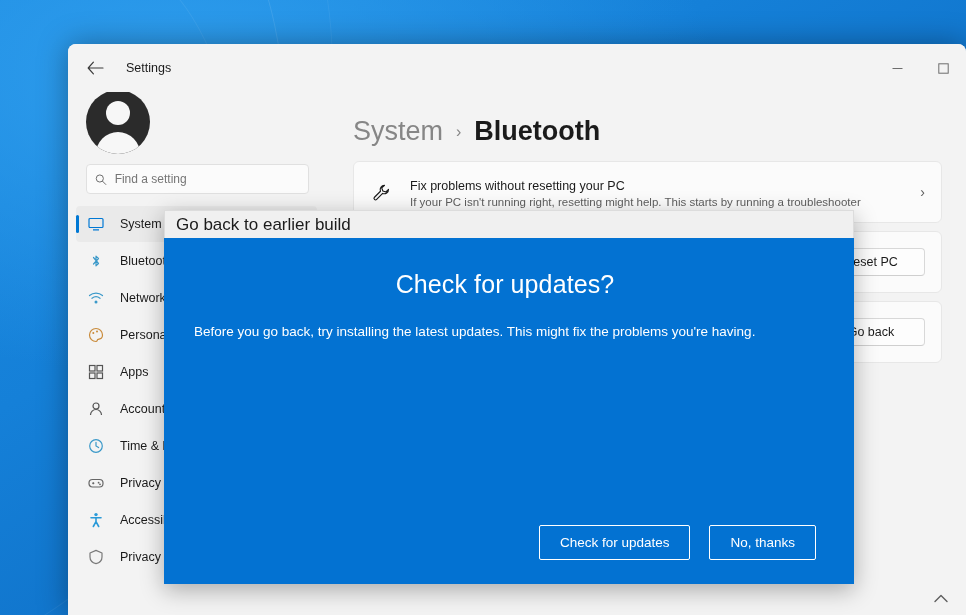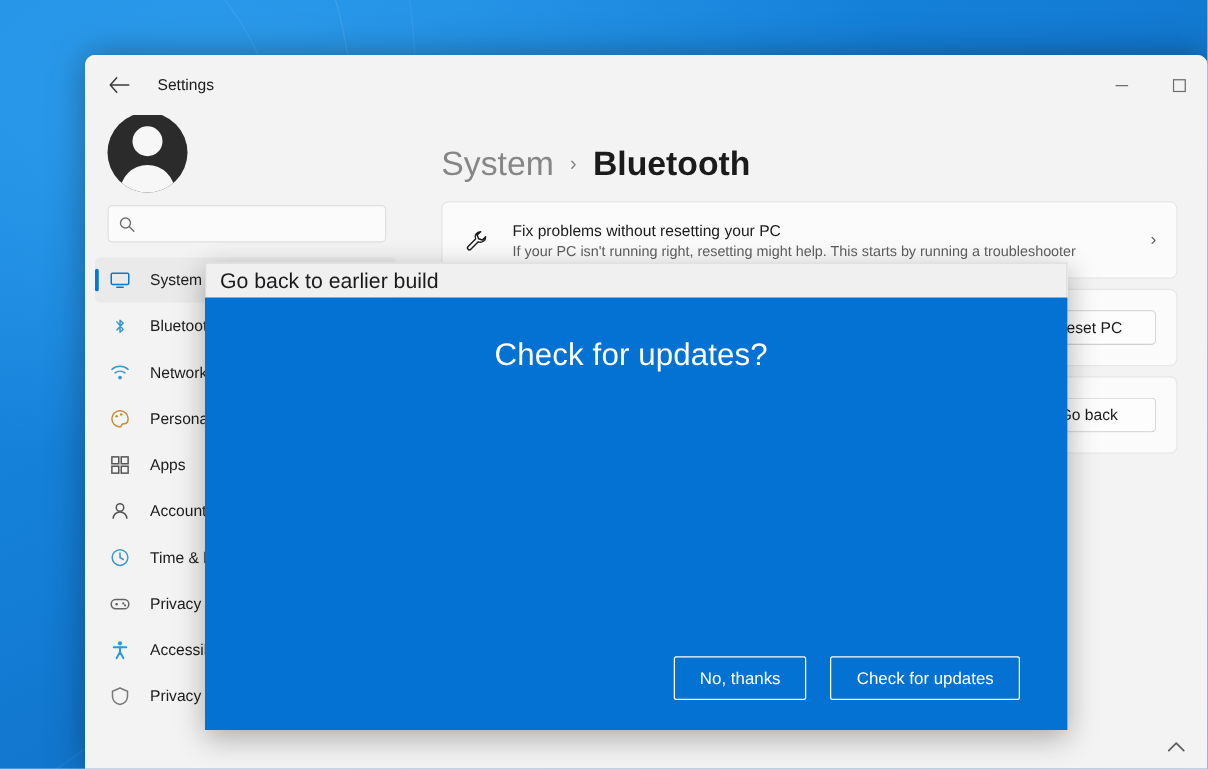--- a/index.html
+++ b/index.html
@@ -364,20 +364,21 @@
       <div id="sidebar">
         <div id="account-block">
           <div id="avatar"></div>
         </div>
         <div id="search-wrap">
           <div id="search-box">
             <svg width="13" height="13" viewBox="0 0 14 14">
               <circle cx="5.8" cy="5.8" r="4.3" fill="none" stroke="#6d6d6d" stroke-width="1.2"></circle>
               <line x1="9.1" y1="9.1" x2="13" y2="13" stroke="#6d6d6d" stroke-width="1.2" stroke-linecap="round"></line>
             </svg>
+            <input type="text" placeholder="Find a setting" style="">
           </div>
         </div>
         <div id="nav-list">
 
           <div class="nav-item selected">
             <span class="nav-icon">
               <svg width="16" height="16" viewBox="0 0 16 16">
                 <rect x="1" y="2.5" width="14" height="9" rx="1" fill="none" stroke="#0078d4" stroke-width="1.2"></rect>
                 <line x1="5" y1="13.8" x2="11" y2="13.8" stroke="#0078d4" stroke-width="1.2"></line>
               </svg>
@@ -570,21 +571,22 @@
       </div>
 
     </div>
 
     <div id="dialog">
       <div id="dialog-titlebar">
         <span id="dialog-title-text">Go back to earlier build</span>
       </div>
       <div id="dialog-body">
         <h1 id="dialog-heading">Check for updates?</h1>
+        <p id="dialog-text">Before you go back, try installing the latest updates. This might fix the problems you're having.</p>
         <div id="dialog-buttons">
+          <button class="dlg-button">Check for updates</button>
           <button class="dlg-button">No, thanks</button>
-          <button class="dlg-button">Check for updates</button>
         </div>
       </div>
     </div>
 
   </div>
 </div>
 
 </body></html>

